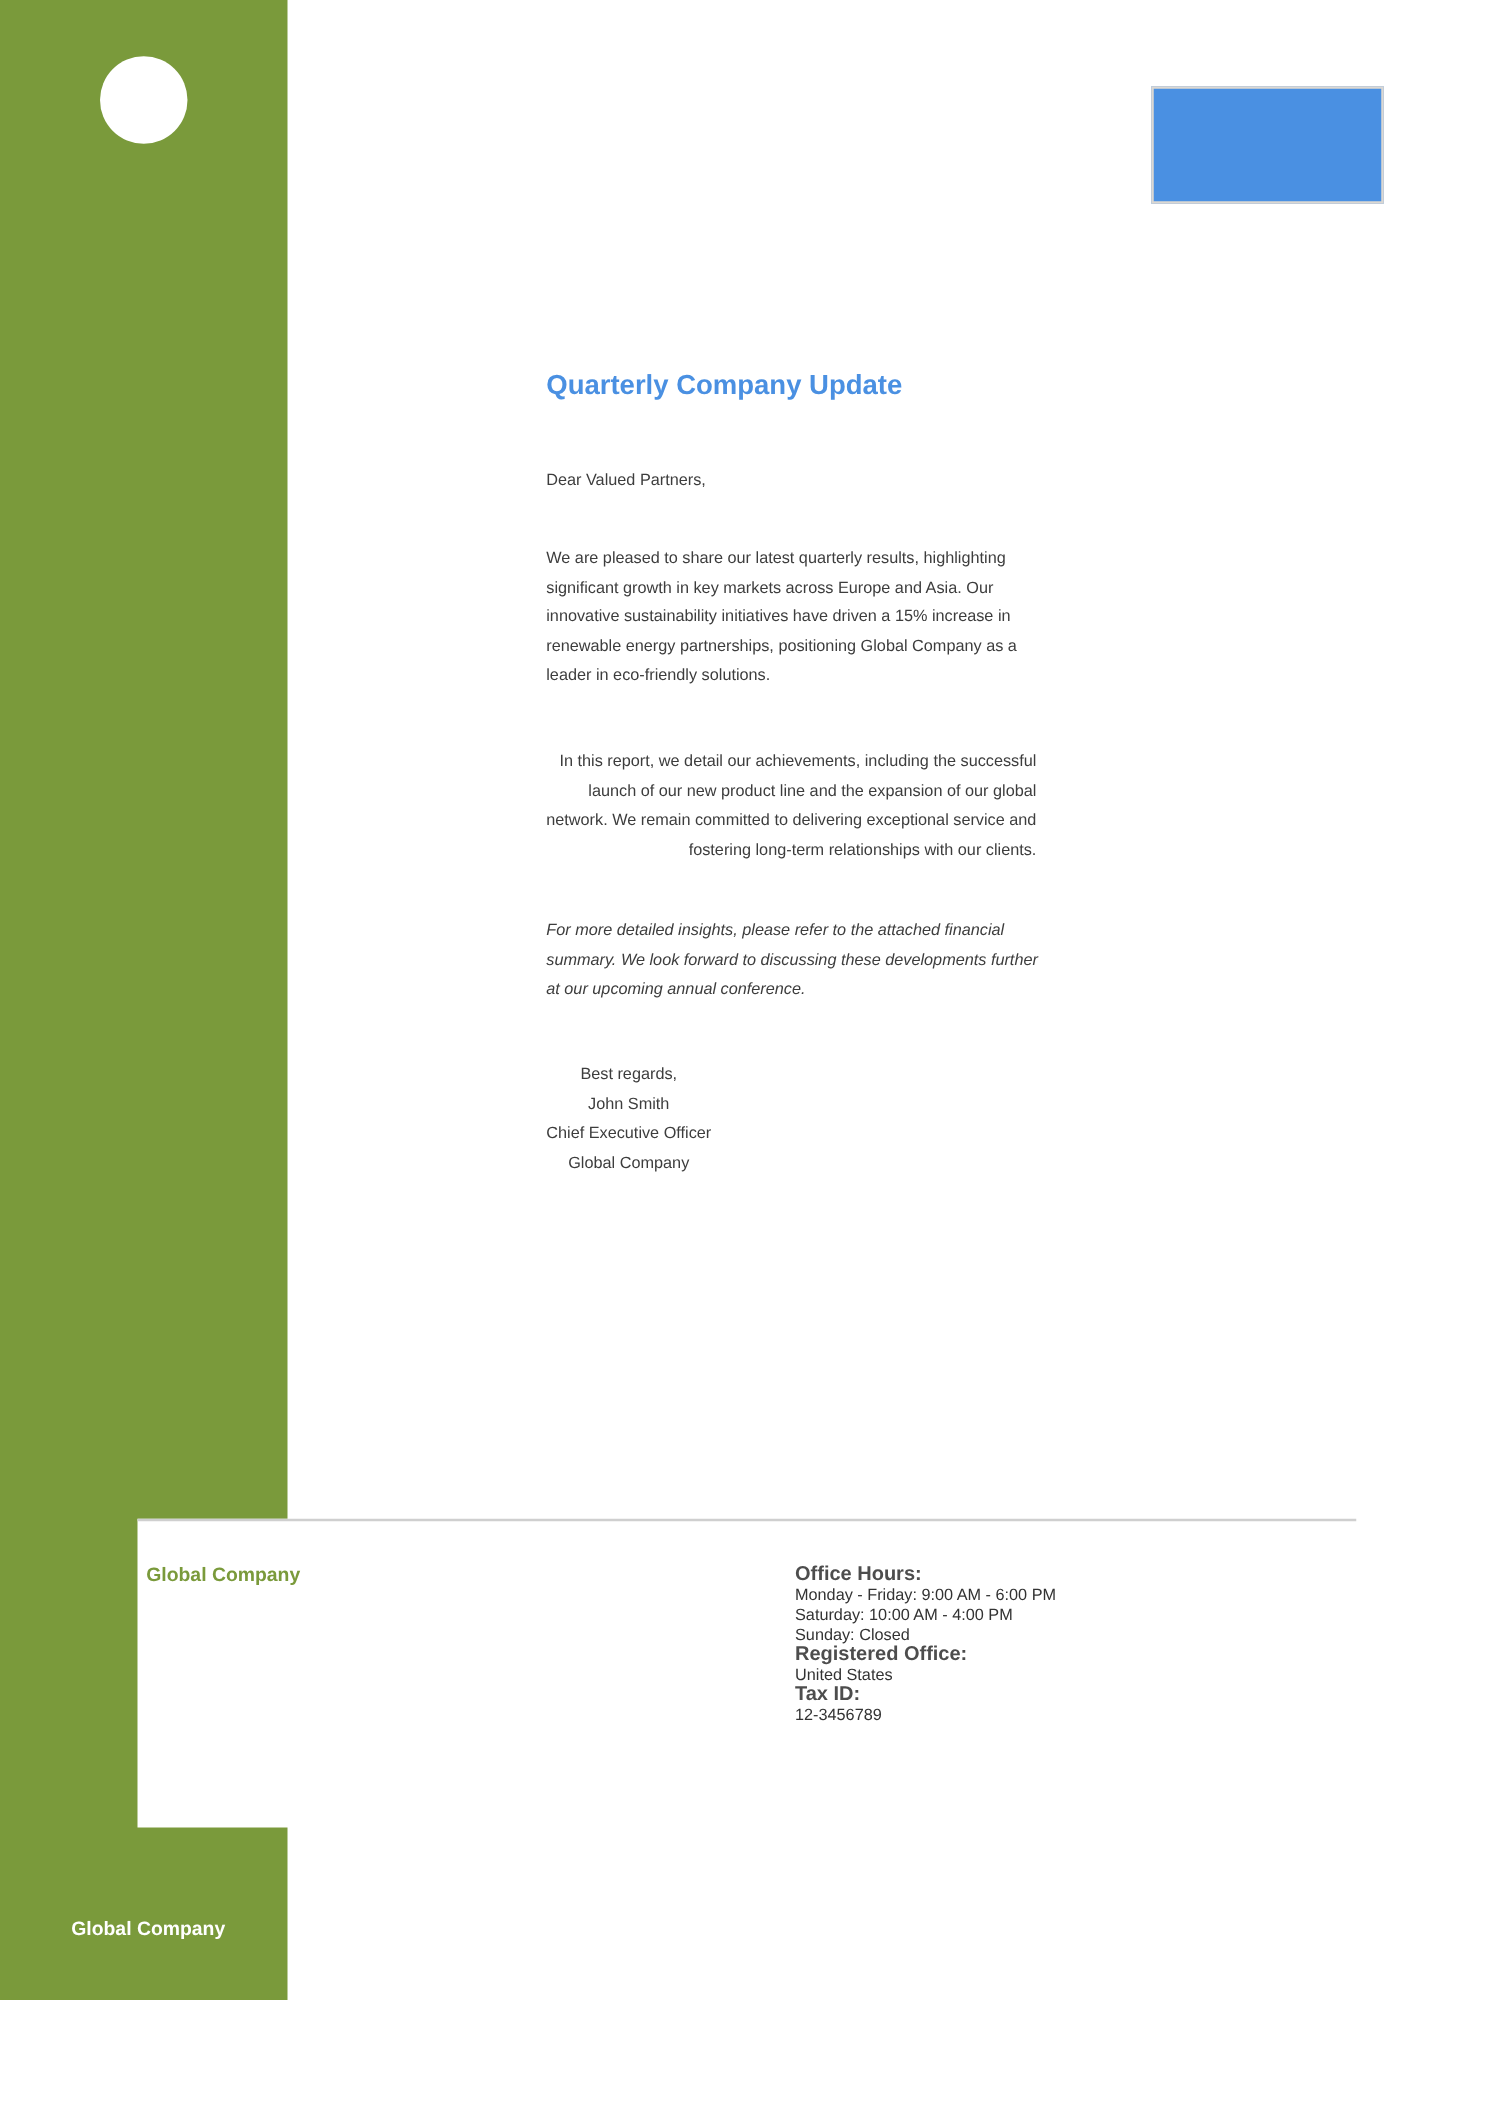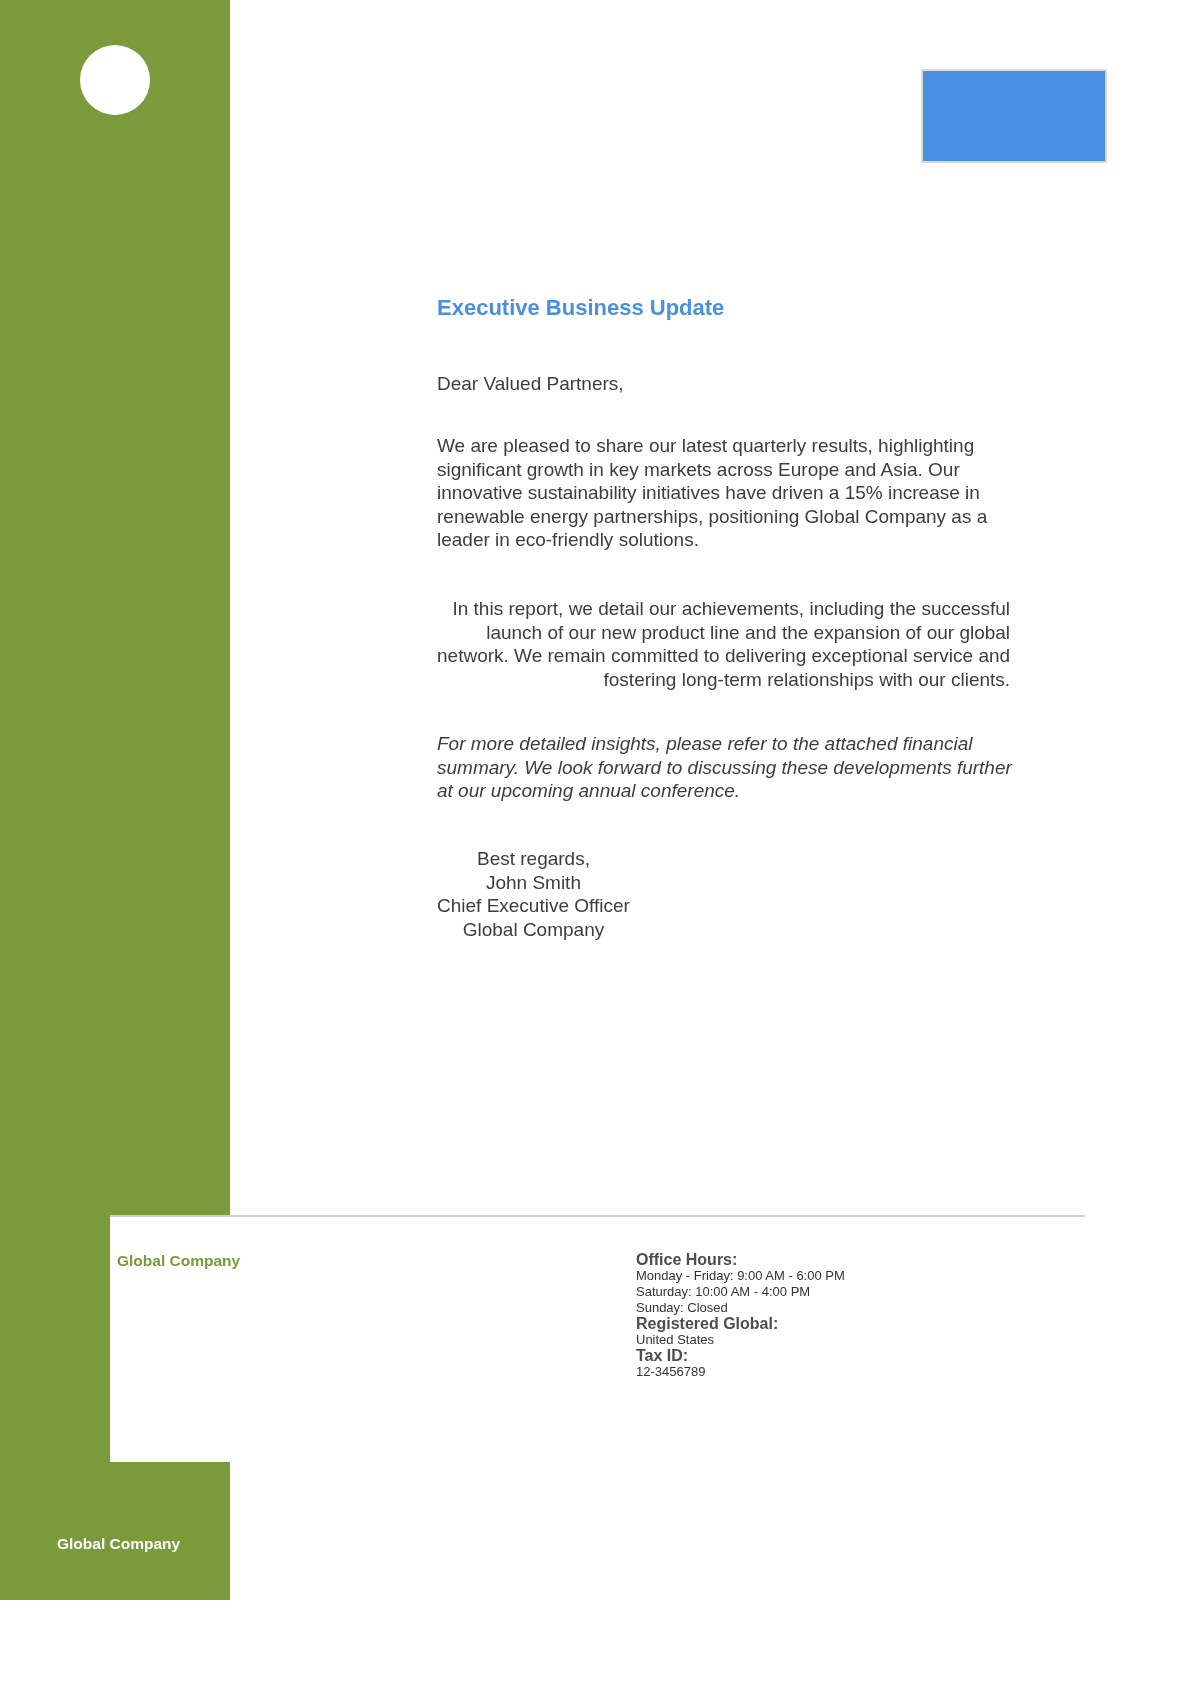--- a/index.html
+++ b/index.html
@@ -52,21 +52,21 @@
     left: 437px; top: 295px;
     font-size: 22px;
     font-weight: bold;
     color: #4a90e2;
     line-height: 26px;
     white-space: nowrap;
   }
   .letter-text {
     position: absolute;
     left: 437px;
-    font-size: 19px;
+    font-size: 13px;
     color: #3d3d3d;
     line-height: 23.5px;
     white-space: pre-line;
   }
   .greeting   { top: 372px; }
   .paragraph-1 { top: 434px; }
   .paragraph-2 { top: 597px; text-align: right; }
   .paragraph-3 { top: 732px; font-style: italic; }
   .signature   { top: 847px; text-align: center; }
 
@@ -111,21 +111,21 @@
 </head>
 <body>
 
 <div class="sidebar">
   <div class="logo-circle"></div>
 </div>
 <div class="sidebar-bottom-label">Global Company</div>
 
 <div class="accent-rect"></div>
 
-<div class="letter-title">Executive Business Update</div>
+<div class="letter-title">Quarterly Company Update</div>
 <div class="letter-text greeting">Dear Valued Partners,</div>
 <div class="letter-text paragraph-1">We are pleased to share our latest quarterly results, highlighting
 significant growth in key markets across Europe and Asia. Our
 innovative sustainability initiatives have driven a 15% increase in
 renewable energy partnerships, positioning Global Company as a
 leader in eco-friendly solutions.</div>
 <div class="letter-text paragraph-2">In this report, we detail our achievements, including the successful
 launch of our new product line and the expansion of our global
 network. We remain committed to delivering exceptional service and
 fostering long-term relationships with our clients.</div>
@@ -141,17 +141,17 @@
 
 <div class="footer-col-left">
   <div class="footer-company-name">Global Company</div>
 </div>
 
 <div class="footer-col-right">
   <div class="f-label">Office Hours:</div>
   <div class="f-value">Monday - Friday: 9:00 AM - 6:00 PM</div>
   <div class="f-value">Saturday: 10:00 AM - 4:00 PM</div>
   <div class="f-value">Sunday: Closed</div>
-  <div class="f-label">Registered Global:</div>
+  <div class="f-label">Registered Office:</div>
   <div class="f-value">United States</div>
   <div class="f-label">Tax ID:</div>
   <div class="f-value">12-3456789</div>
 </div>
 
 </body></html>

